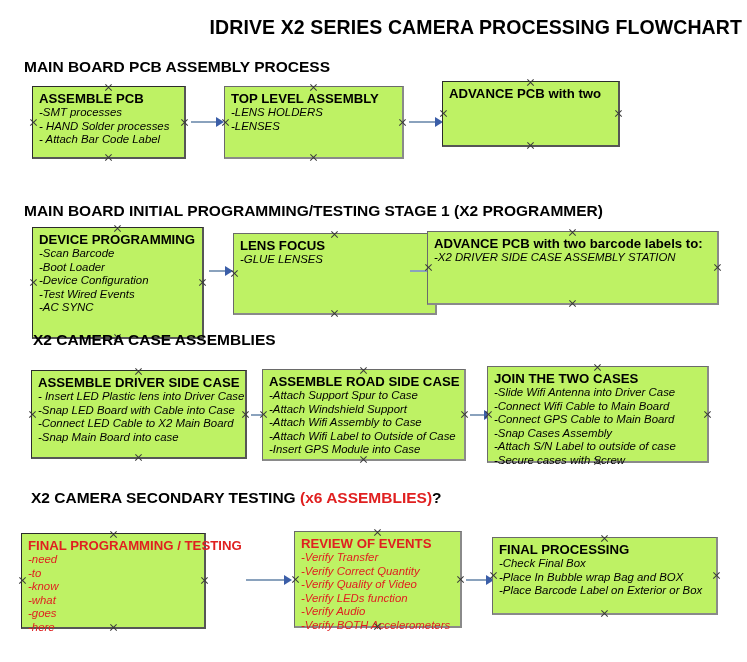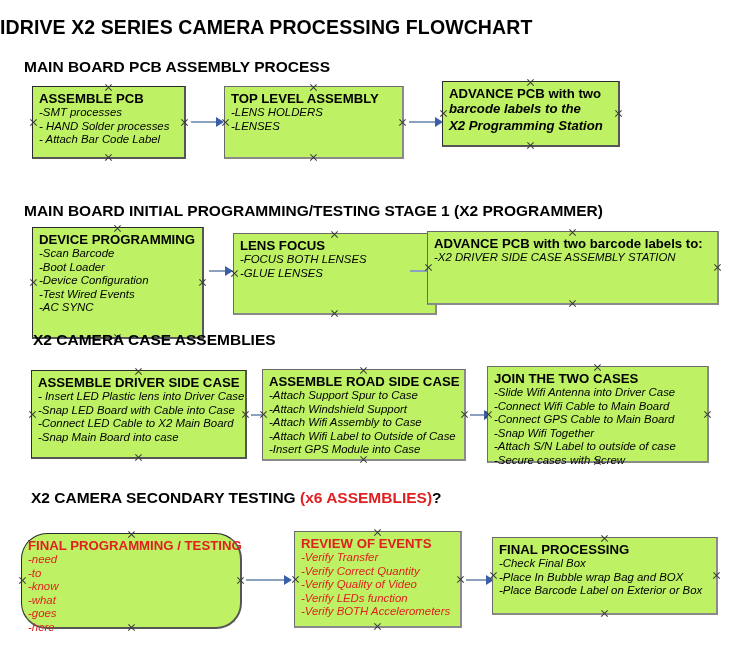--- a/index.html
+++ b/index.html
@@ -18,21 +18,21 @@
     position: relative;
     width: 747px;
     height: 662px;
   }
 
   .doc-title {
     position: absolute;
     left: 0;
     top: 16px;
     width: 742px;
-    text-align: left;
+    text-align: right;
     font-size: 19.5px;
     font-weight: bold;
     letter-spacing: 0.1px;
     color: #000;
   }
 
   .section-head {
     position: absolute;
     font-size: 15.5px;
     font-weight: bold;
@@ -192,24 +192,20 @@
     <span class="hx r"></span>
   </div>
 
   <div class="conn" style="left:409px; top:117px; width:34px;">
     <span class="shaft"></span>
     <span class="head"></span>
   </div>
 
   <div class="node bold-body" style="left:442px; top:81px; width:178px; height:66px;">
     <div class="title">ADVANCE PCB with two</div>
-    <ul>
-      <li>barcode labels to the</li>
-      <li> X2 Programming Station</li>
-    </ul>
     <span class="hx t"></span>
     <span class="hx b"></span>
     <span class="hx l"></span>
     <span class="hx r"></span>
   </div>
 
   <div class="section-head" style="left:24px; top:202px;">MAIN BOARD INITIAL PROGRAMMING/TESTING STAGE 1 (X2 PROGRAMMER)</div>
 
   <div class="node" style="left:32px; top:227px; width:172px; height:112px;">
     <div class="title">DEVICE PROGRAMMING</div>
@@ -227,21 +223,20 @@
   </div>
 
   <div class="conn" style="left:209px; top:266px; width:24px;">
     <span class="shaft"></span>
     <span class="head"></span>
   </div>
 
   <div class="node grey" style="left:233px; top:233px; width:204px; height:82px;">
     <div class="title">LENS FOCUS</div>
     <ul>
-      <li>-FOCUS BOTH LENSES</li>
       <li>-GLUE LENSES</li>
     </ul>
     <span class="hx t"></span>
     <span class="hx b"></span>
     <span class="hx l"></span>
     <span class="hx r"></span>
   </div>
 
   <div class="conn" style="left:410px; top:266px; width:25px;">
     <span class="shaft"></span>
@@ -299,35 +294,35 @@
     <span class="shaft"></span>
     <span class="head"></span>
   </div>
 
   <div class="node grey" style="left:487px; top:366px; width:222px; height:97px;">
     <div class="title">JOIN THE TWO CASES</div>
     <ul>
       <li>-Slide Wifi Antenna into Driver Case</li>
       <li>-Connect Wifi Cable to Main Board</li>
       <li>-Connect GPS Cable to Main Board</li>
-      <li>-Snap Wifi Together</li>
+      <li>-Snap Cases Assembly</li>
       <li>-Attach S/N Label to outside of case</li>
       <li>-Secure cases with Screw</li>
     </ul>
     <span class="hx t"></span>
     <span class="hx b"></span>
     <span class="hx l"></span>
     <span class="hx r"></span>
   </div>
 
   <div class="section-head" style="left:31px; top:489px;">
     <span>X2 CAMERA SECONDARY TESTING </span><span class="accent">(x6 ASSEMBLIES)</span><span class="tailq">?</span>
   </div>
 
-  <div class="node red" style="left:21px; top:533px; width:221px; height:96px;border-radius:26px;">
+  <div class="node red" style="left:21px; top:533px; width:185px; height:96px;">
     <div class="title">FINAL PROGRAMMING / TESTING</div>
     <ul>
       <li>-need</li>
       <li>-to</li>
       <li>-know</li>
       <li>-what</li>
       <li>-goes</li>
       <li>-here</li>
     </ul>
     <span class="hx t"></span>
@@ -341,20 +336,21 @@
     <span class="head"></span>
   </div>
 
   <div class="node red grey" style="left:294px; top:531px; width:168px; height:97px;">
     <div class="title">REVIEW OF EVENTS</div>
     <ul>
       <li>-Verify Transfer</li>
       <li>-Verify Correct Quantity</li>
       <li>-Verify Quality of Video</li>
       <li>-Verify LEDs function</li>
+      <li>-Verify Audio</li>
       <li>-Verify BOTH Accelerometers</li>
     </ul>
     <span class="hx t"></span>
     <span class="hx b"></span>
     <span class="hx l"></span>
     <span class="hx r"></span>
   </div>
 
   <div class="overflow-line" style="left:292px; top:629px;margin-top:32px;">-Test of accessory ports?</div>
 

